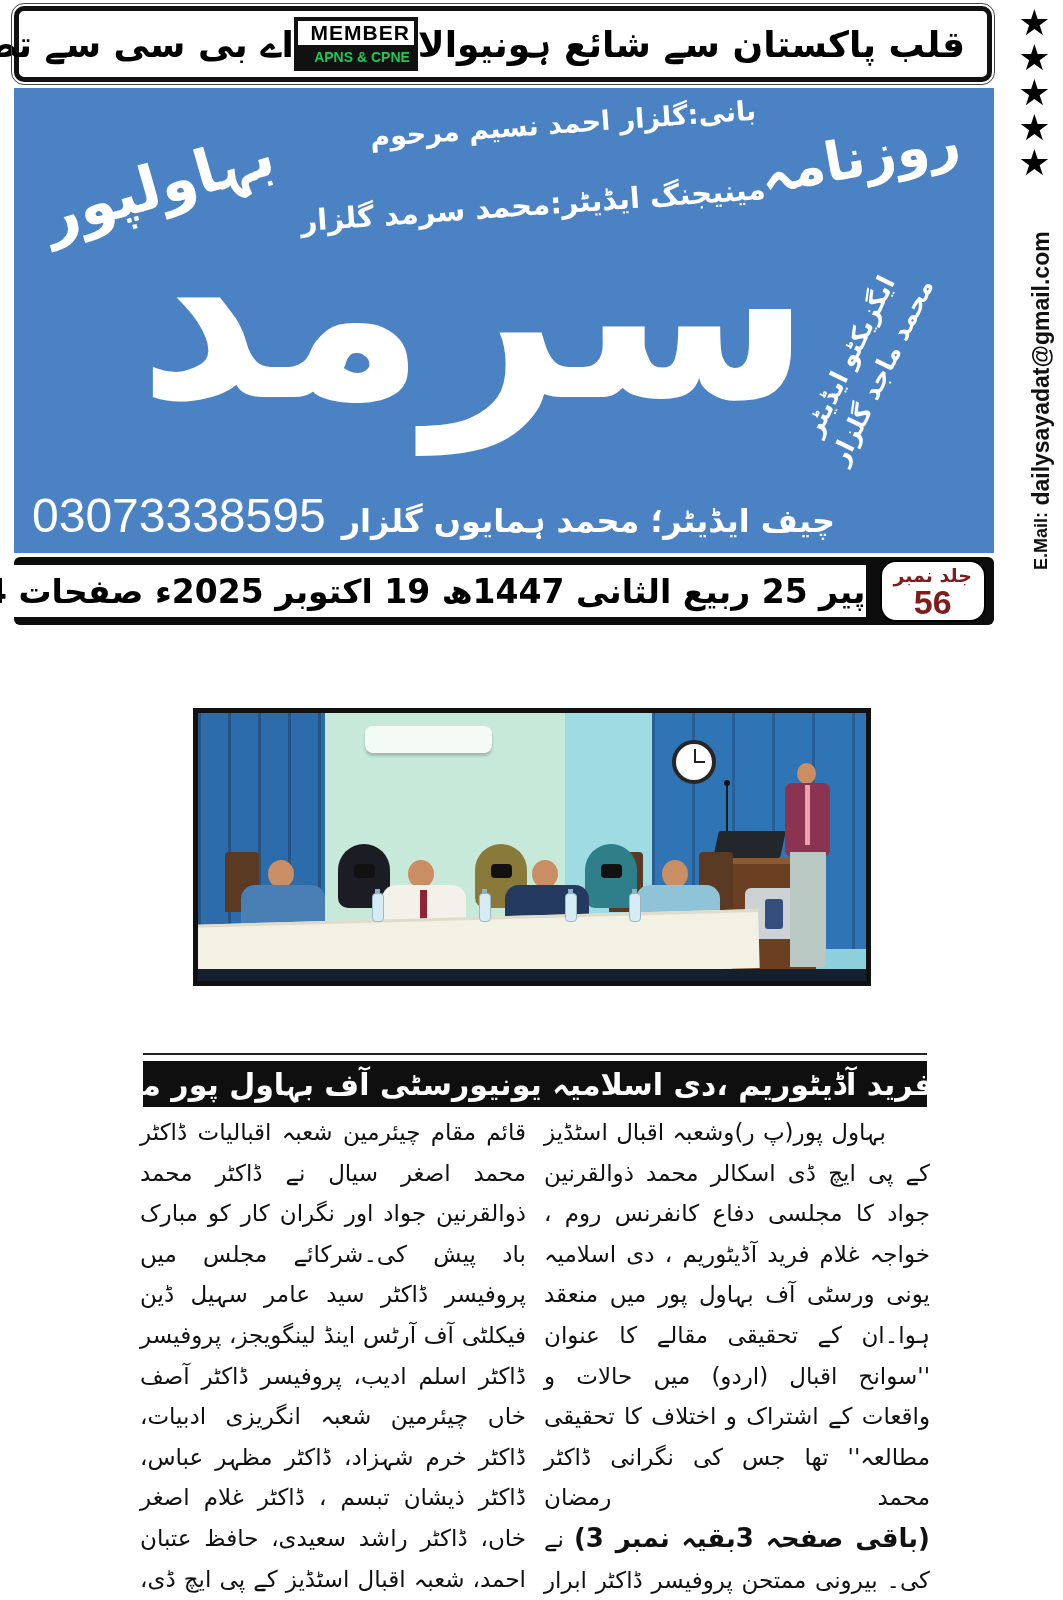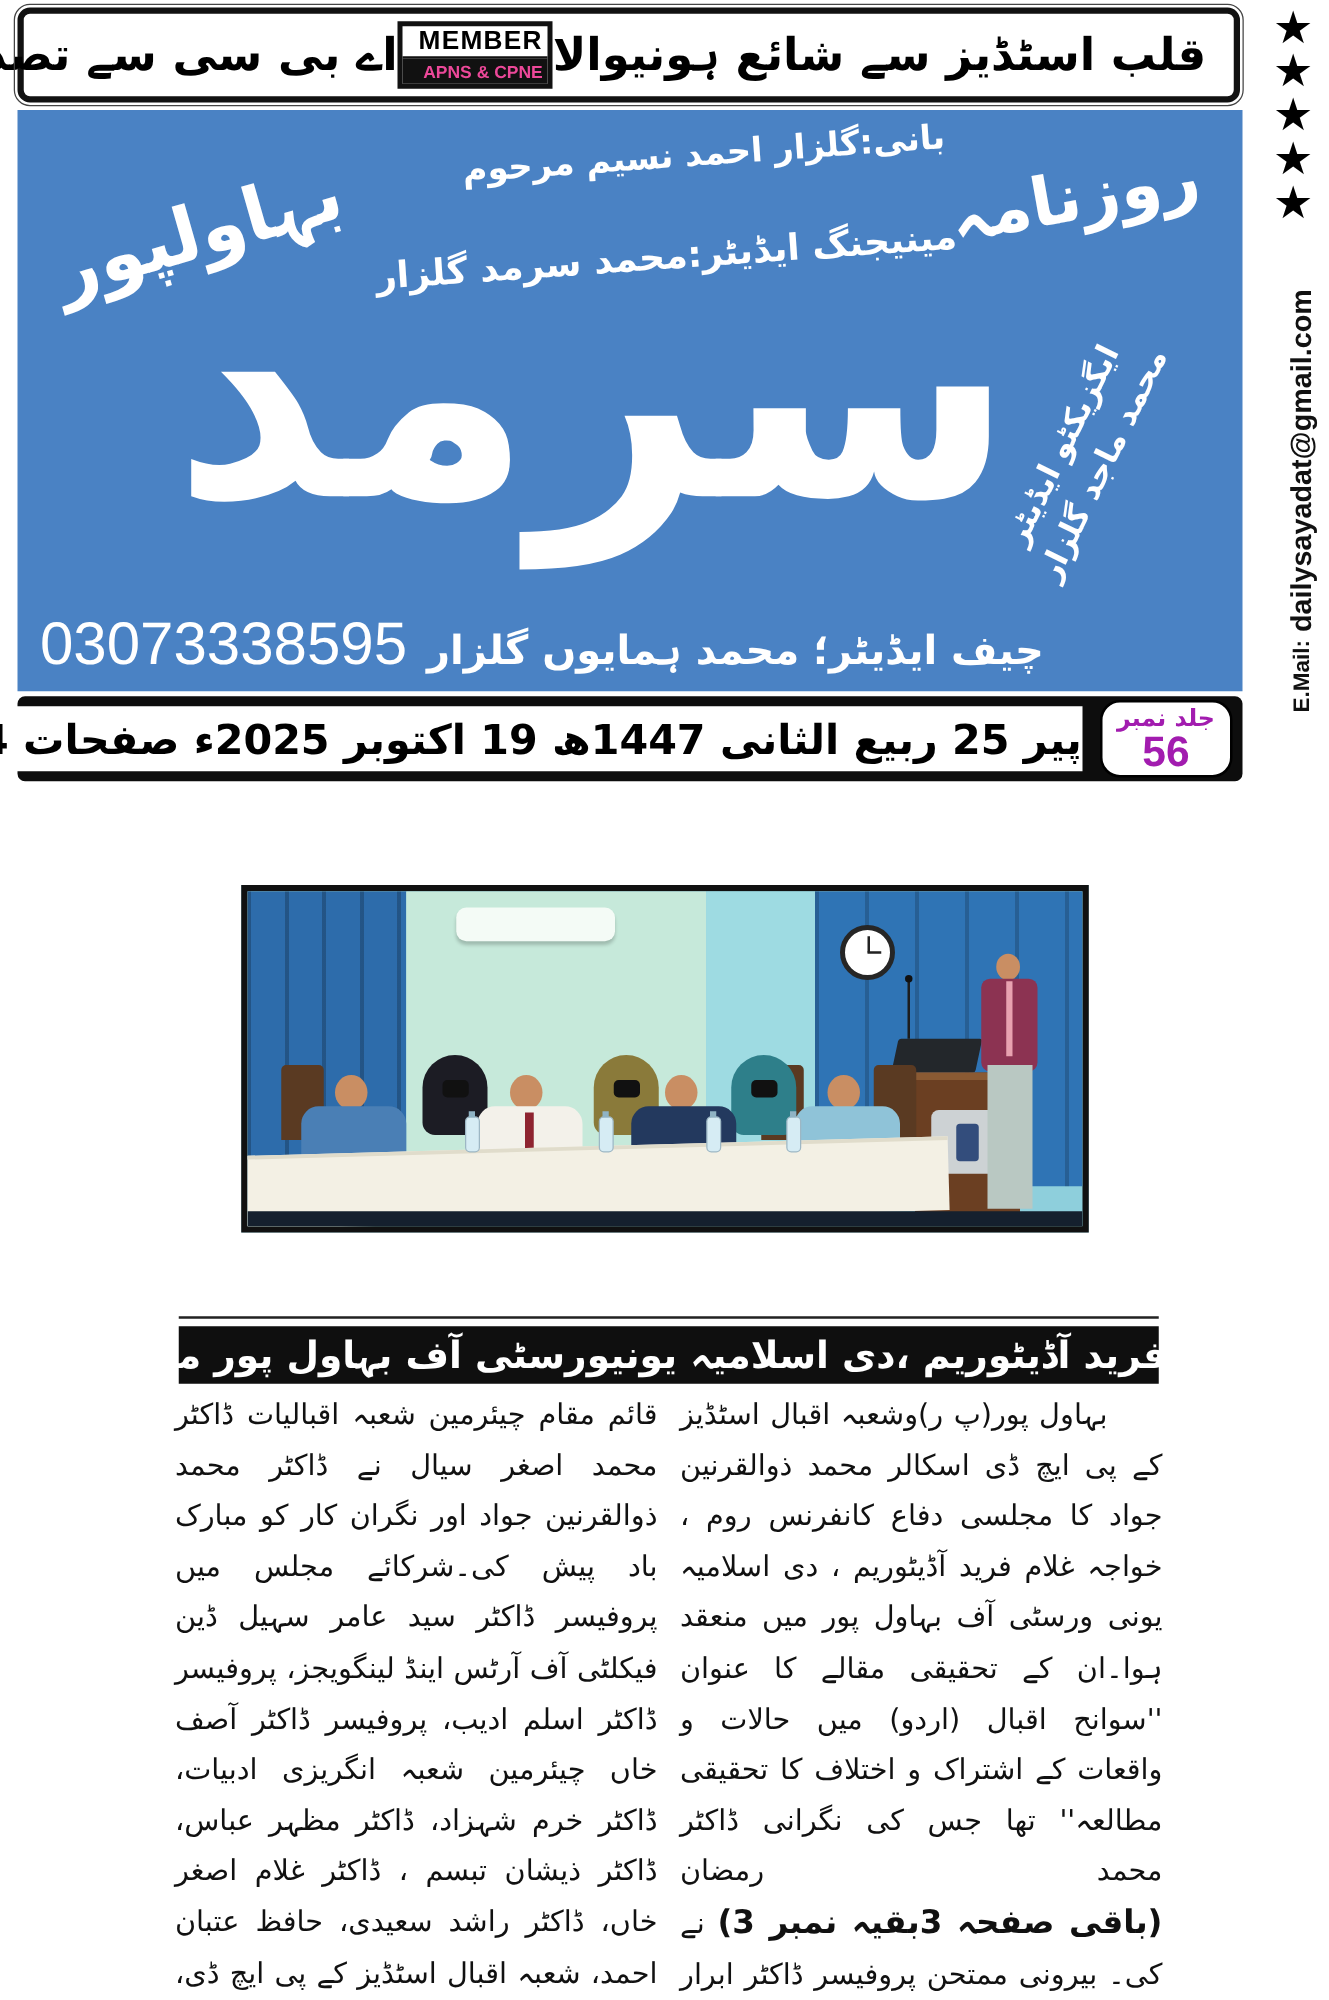--- a/index.html
+++ b/index.html
@@ -9,21 +9,21 @@
   
   .topbar{position:absolute;left:14px;top:6px;width:978px;height:76px;background:#fff;
           border:5px solid #111;border-radius:10px;outline:1px solid #444;outline-offset:2px;
           display:flex;direction:rtl;align-items:center;justify-content:space-between;
           padding:0 22px;box-sizing:border-box;}
   .topbar .urdu{font-size:36px;font-weight:700;white-space:nowrap;}
   .member-box{border:4px solid #111;text-align:right;direction:ltr;min-width:116px;}
   .member-word{font-family:"Liberation Sans",sans-serif;font-weight:800;font-size:21px;
                letter-spacing:1px;padding:0 4px;border-bottom:2px solid #111;}
   .member-orgs{font-family:"Liberation Sans",sans-serif;font-weight:800;font-size:14px;
-               background:#111;color:#ec4899;padding:2px 4px;}
+               background:#111;color:#22c55e;padding:2px 4px;}
 
   
   .stars-strip{position:absolute;right:6px;top:2px;width:46px;text-align:center;
                writing-mode:vertical-rl;font-size:36px;line-height:46px;letter-spacing:-6px;
                color:#000;font-weight:700;}
   .email-strip{position:absolute;right:8px;top:170px;height:400px;
                writing-mode:vertical-rl;transform:rotate(180deg);
                font-family:"Liberation Sans",sans-serif;font-weight:700;font-size:23px;
                white-space:nowrap;color:#111;}
   .email-strip .lbl{font-weight:900;font-size:18px;}
@@ -46,21 +46,21 @@
   .mh-bottom{position:absolute;bottom:10px;left:18px;direction:rtl;display:flex;gap:16px;
              align-items:baseline;}
   .mh-chief{font-size:32px;font-weight:700;white-space:nowrap;}
   .mh-phone{font-family:Liberation Sans, sans-serif;font-size:48px;direction:ltr;}
 
   
   .dateline{position:absolute;left:14px;top:557px;width:980px;height:68px;background:#0d0d0d;
             border-radius:6px;display:flex;direction:rtl;align-items:center;gap:14px;
             padding:0 8px;box-sizing:border-box;}
   .dl-box{background:#fff;border-radius:16px;border:2px solid #000;text-align:center;
-          padding:2px 12px;color:#a21caf;}
+          padding:2px 12px;color:#7f1d1d;}
   .dl-box .lbl{font-size:19px;font-weight:700;line-height:22px;white-space:nowrap;}
   .dl-box .num{font-family:"Liberation Sans",sans-serif;font-weight:800;font-size:34px;line-height:32px;}
   .dl-date{background:#fff;flex:1;height:52px;display:flex;align-items:center;justify-content:center;
            font-size:33px;font-weight:700;color:#000;white-space:nowrap;}
 
   
   .photo{position:absolute;left:193px;top:708px;width:678px;height:278px;border:5px solid #111;
          box-sizing:border-box;background:#8ecfdc;overflow:hidden;}
   .photo *{position:absolute;}
   .ph-leftwall{left:0;top:0;width:19%;height:80%;background:#2d6cab;
@@ -118,21 +118,21 @@
   .col.first p{margin:0;text-indent:44px;}
   .col p{margin:0;}
   .jump{font-weight:800;font-size:26px;white-space:nowrap;}
 </style>
 </head>
 <body>
 
 <div class="page">
 
   <div class="topbar">
-    <span class="urdu">قلب اسٹڈیز سے شائع ہونیوالا</span>
+    <span class="urdu">قلب پاکستان سے شائع ہونیوالا</span>
     <span class="member-box">
       <span class="member-word" style="display:block">MEMBER</span>
       <span class="member-orgs" style="display:block">APNS &amp; CPNE</span>
     </span>
     <span class="urdu">اے بی سی سے تصدیق شدہ</span>
   </div>
 
   <div class="stars-strip">★★★★★</div>
   <div class="email-strip">
     <span class="lbl">E.Mail:</span>

